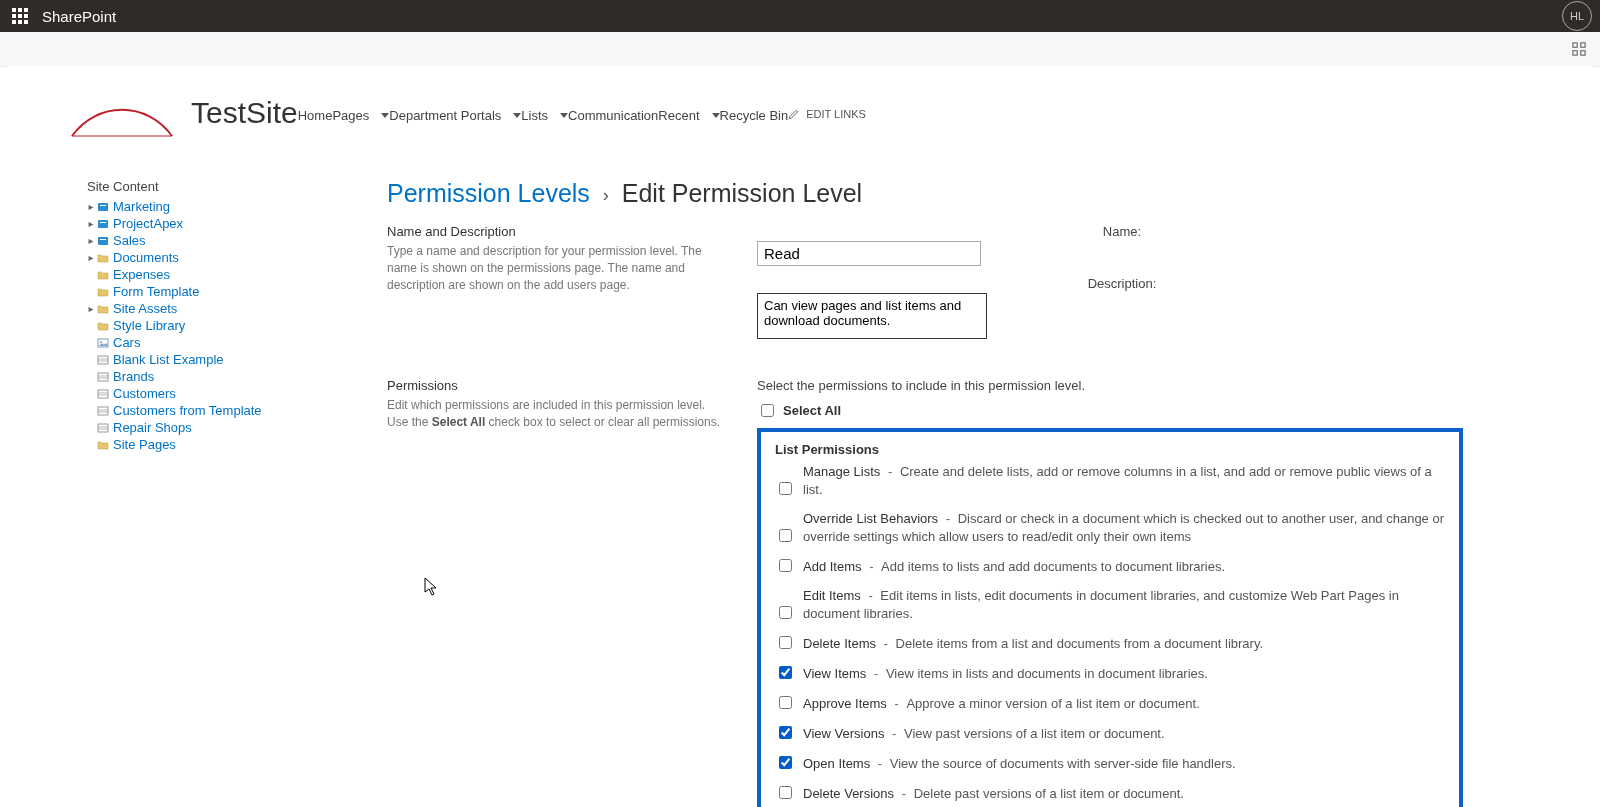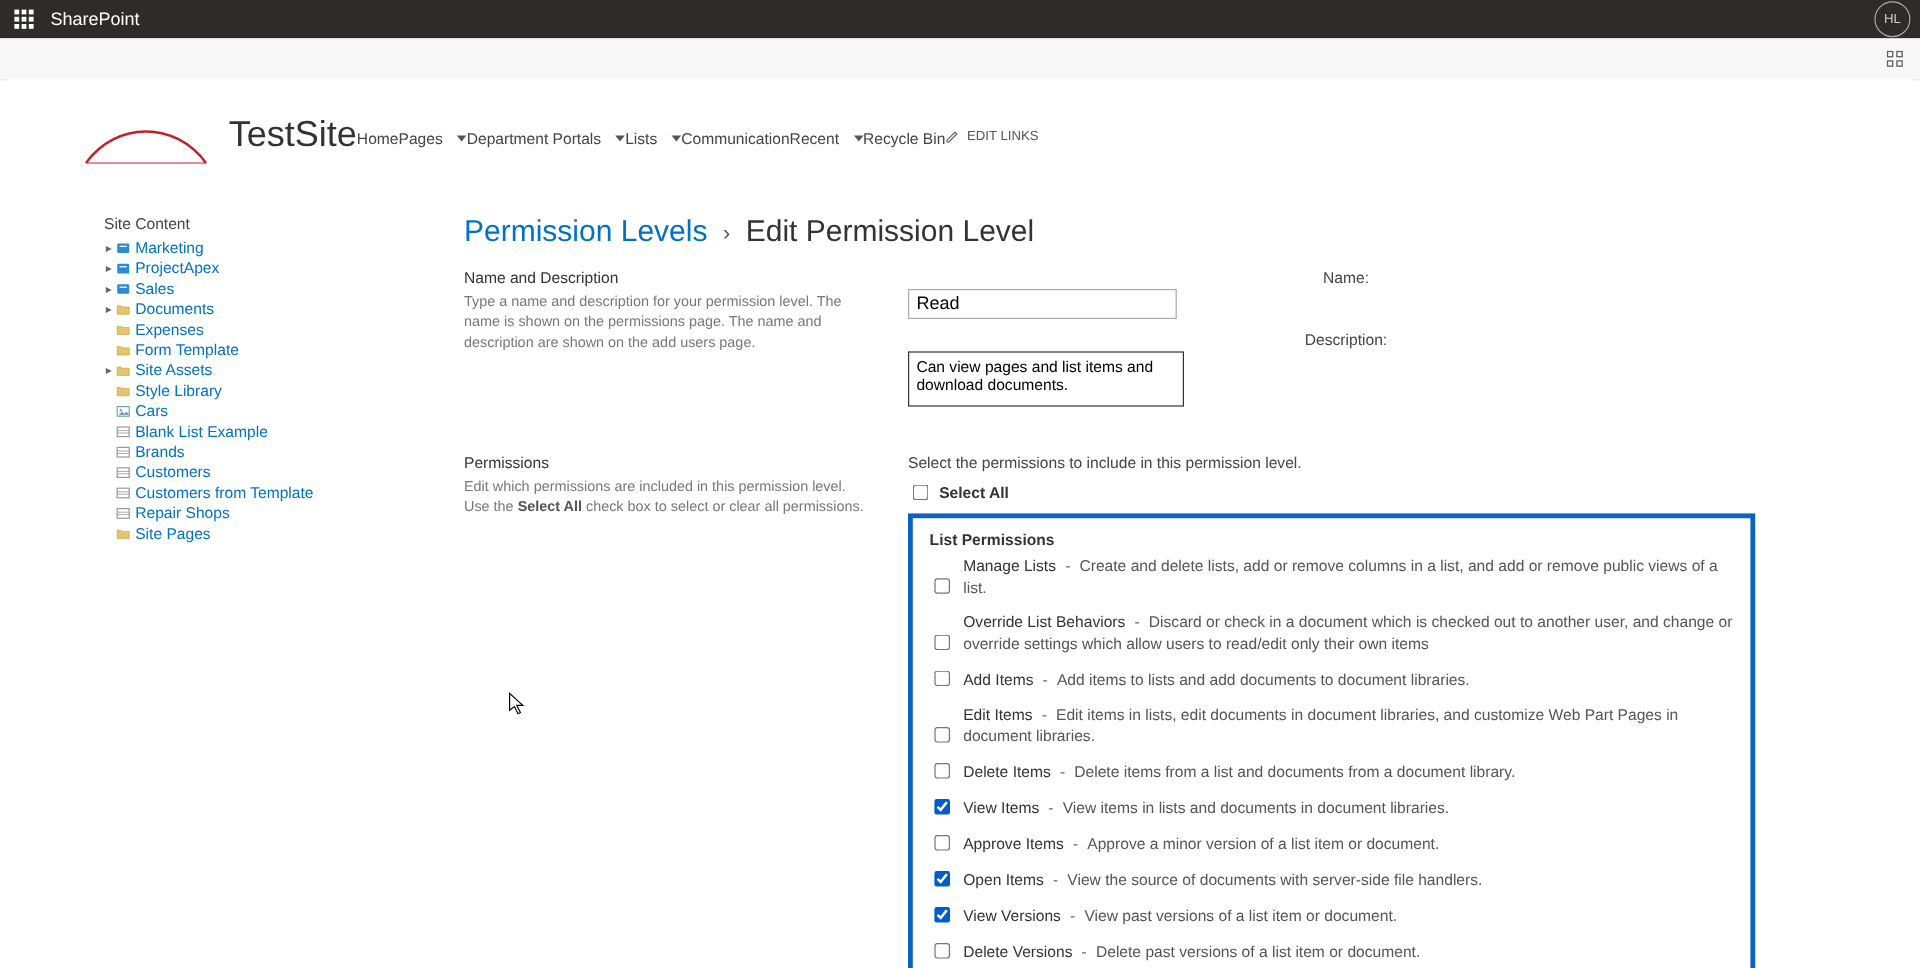--- a/index.html
+++ b/index.html
@@ -622,25 +622,25 @@
                 <li>
                   <input type="checkbox" checked="" style="">
                   <div><span class="perm-name">View Items</span><span class="perm-sep">  -  </span><span class="perm-desc">View items in lists and documents in document libraries.</span></div>
                 </li>
                 <li>
                   <input type="checkbox" style="">
                   <div><span class="perm-name">Approve Items</span><span class="perm-sep">  -  </span><span class="perm-desc">Approve a minor version of a list item or document.</span></div>
                 </li>
                 <li>
                   <input type="checkbox" checked="" style="">
+                  <div><span class="perm-name">View Versions</span><span class="perm-sep">  -  </span><span class="perm-desc">View past versions of a list item or document.</span></div>
+                </li>
+                <li>
+                  <input type="checkbox" checked="" style="">
                   <div><span class="perm-name">Open Items</span><span class="perm-sep">  -  </span><span class="perm-desc">View the source of documents with server-side file handlers.</span></div>
-                </li>
-                <li>
-                  <input type="checkbox" checked="" style="">
-                  <div><span class="perm-name">View Versions</span><span class="perm-sep">  -  </span><span class="perm-desc">View past versions of a list item or document.</span></div>
                 </li>
                 <li>
                   <input type="checkbox" style="">
                   <div><span class="perm-name">Delete Versions</span><span class="perm-sep">  -  </span><span class="perm-desc">Delete past versions of a list item or document.</span></div>
                 </li>
               </ul>
           </div>
         </div>
       </div>
 

